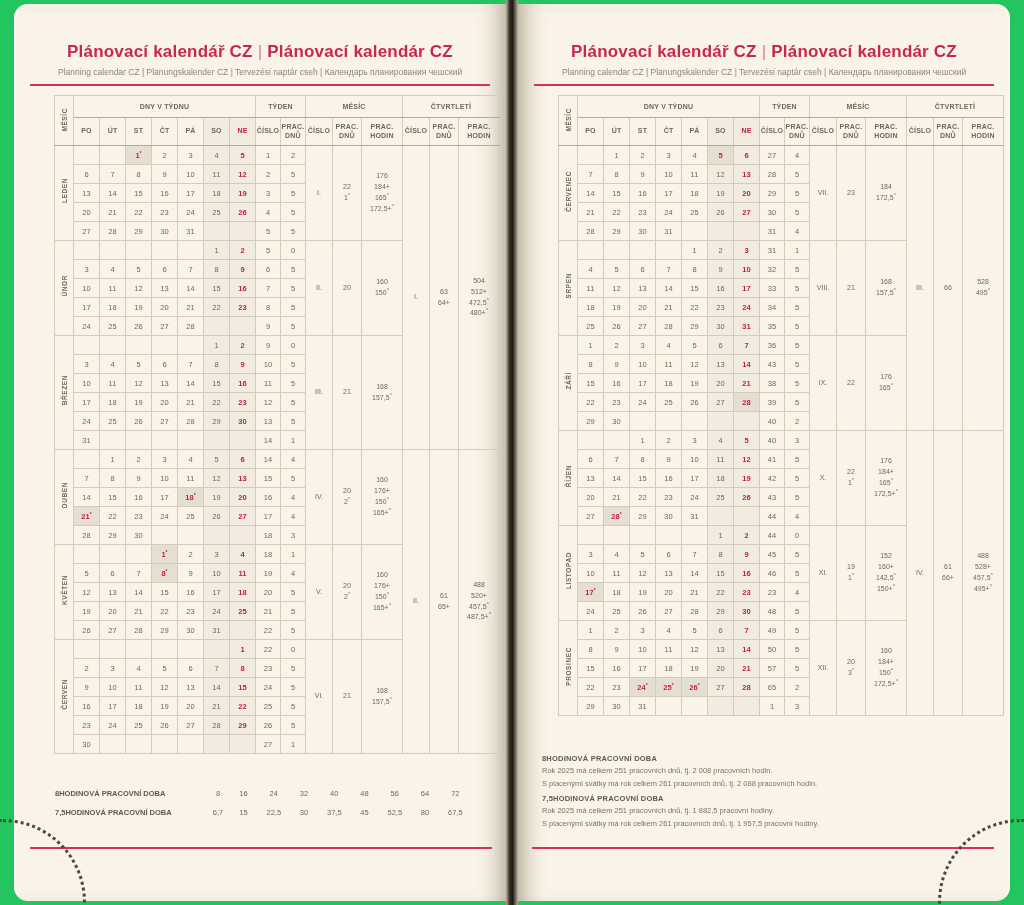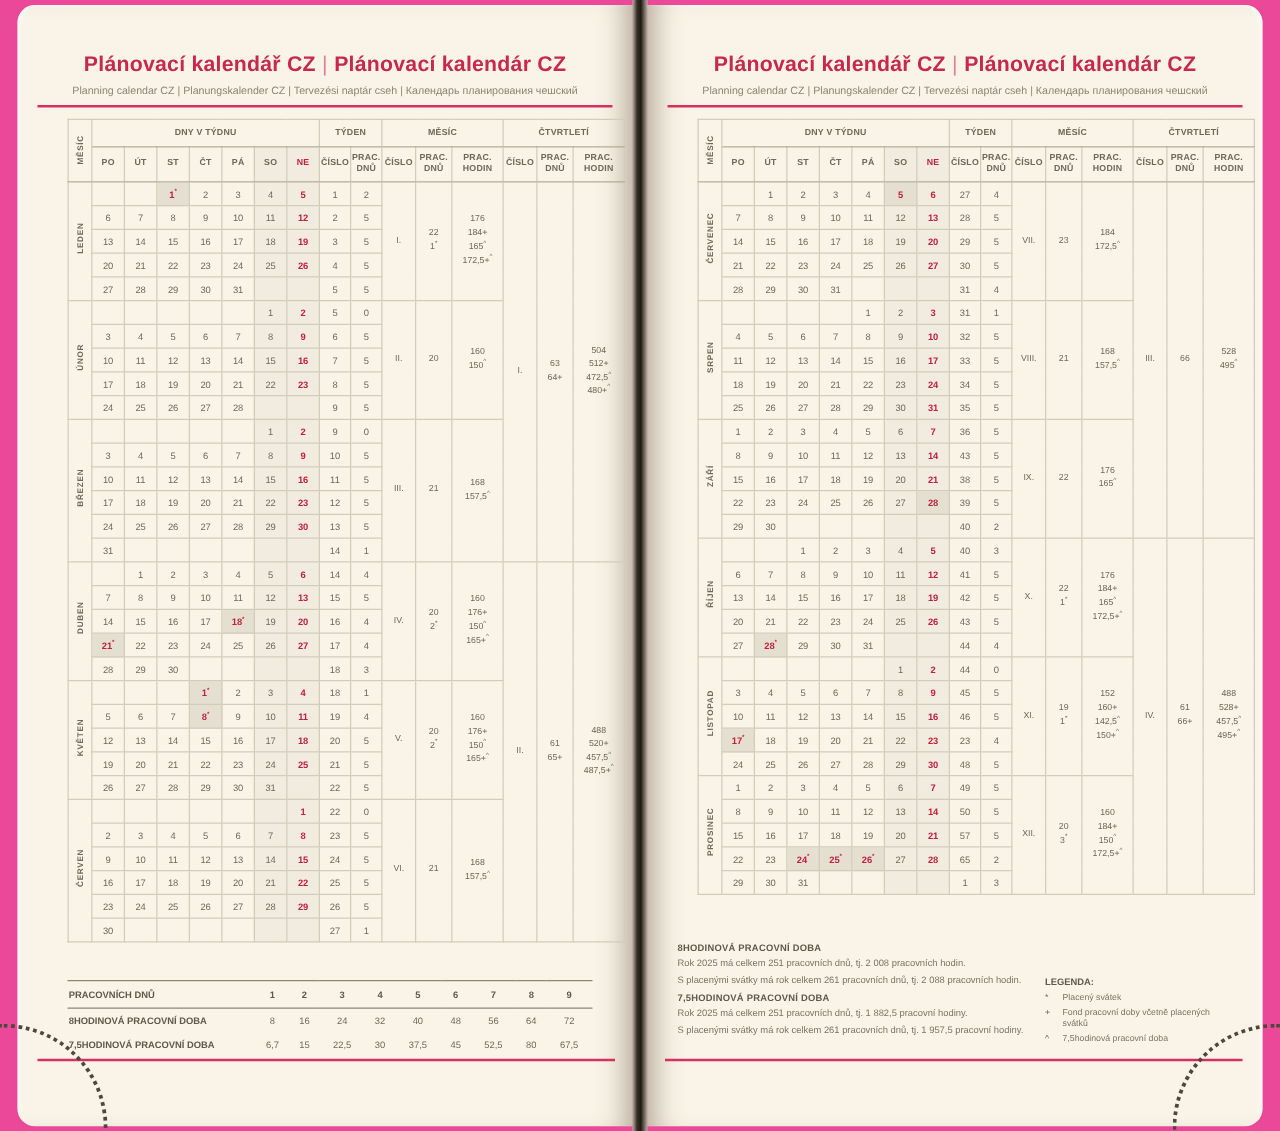--- a/index.html
+++ b/index.html
@@ -1,17 +1,17 @@
 <!DOCTYPE html>
 <html><head>
 <meta charset="utf-8">
 <style>
   html,body{margin:0;padding:0;}
   body{width:1024px;height:905px;background:#f4f1ea;font-family:"Liberation Sans",sans-serif;overflow:hidden;}
-  .book{position:relative;width:1024px;height:905px;background:#ec4899;overflow:hidden;}
+  .book{position:relative;width:1024px;height:905px;background:#22c55e;overflow:hidden;}
   .page{position:absolute;top:4px;bottom:4px;width:492px;background:#faf4e8;}
   .page.left{left:14px;border-radius:14px 0 0 14px;box-shadow:inset -20px 0 24px -16px rgba(70,52,28,.45), inset 2px 2px 3px rgba(255,255,255,.6);}
   .page.right{left:518px;border-radius:0 14px 14px 0;box-shadow:inset 20px 0 24px -16px rgba(70,52,28,.45), inset -2px 2px 3px rgba(255,255,255,.6);}
   .spine{position:absolute;left:506px;top:0;width:12px;height:100%;background:linear-gradient(90deg,#b9b0a0,#37302a 30%,#1d1914 55%,#b9b0a0);}
 
   .page-header{padding-top:38px;text-align:center;}
   .title{font-size:17px;font-weight:bold;color:#c8284c;letter-spacing:.2px;}
   .title .sep{font-weight:normal;color:#df7f9b;padding:0 5px;}
   .subtitle{margin-top:5px;font-size:8.5px;color:#8d8576;}
   .rule{height:2px;background:#d4315e;margin:7px 16px 0 16px;}
@@ -553,32 +553,20 @@
               <td class="day we red"></td>
               <td class="wk">27</td>
             <td class="wk">1</td>
             </tr>
           </tbody>
         </table>
       </div>
     <div class="worktable">
         <table>
   <tbody>
-            <tr class="hd">
-    <td class="lbl">PRACOVNÍCH DNŮ</td>
-              <td>1</td>
-              <td>2</td>
-              <td>3</td>
-              <td>4</td>
-              <td>5</td>
-              <td>6</td>
-              <td>7</td>
-              <td>8</td>
-              <td>9</td>
-            </tr>
             <tr>
               <td class="lbl">8HODINOVÁ PRACOVNÍ DOBA</td>
               <td>8</td>
               <td>16</td>
               <td>24</td>
               <td>32</td>
               <td>40</td>
               <td>48</td>
               <td>56</td>
               <td>64</td>
@@ -1077,34 +1065,19 @@
 
     <div class="btext">
       <div class="bt-h">8HODINOVÁ PRACOVNÍ DOBA</div>
       <div class="bt-p">Rok 2025 má celkem 251 pracovních dnů, tj. 2 008 pracovních hodin.</div>
       <div class="bt-p">S placenými svátky má rok celkem 261 pracovních dnů, tj. 2 088 pracovních hodin.</div>
       <div class="bt-h">7,5HODINOVÁ PRACOVNÍ DOBA</div>
       <div class="bt-p">Rok 2025 má celkem 251 pracovních dnů, tj. 1 882,5 pracovní hodiny.</div>
       <div class="bt-p">S placenými svátky má rok celkem 261 pracovních dnů, tj. 1 957,5 pracovní hodiny.</div>
     </div>
 
-    <div class="legend">
-      <div class="lg-title">LEGENDA:</div>
-      <div class="lg-item">
-        <span class="lg-sym">*</span>
-        <span class="lg-txt">Placený svátek</span>
-      </div>
-      <div class="lg-item">
-        <span class="lg-sym">+</span>
-        <span class="lg-txt">Fond pracovní doby včetně placených svátků</span>
-      </div>
-      <div class="lg-item">
-        <span class="lg-sym">^</span>
-        <span class="lg-txt">7,5hodinová pracovní doba</span>
-      </div>
-    </div>
 
     <div class="bottom-rule"></div>
   </div>
 
   <div class="stitch stitch-left"></div>
   <div class="stitch stitch-right"></div>
 </div>
 
 </body></html>

